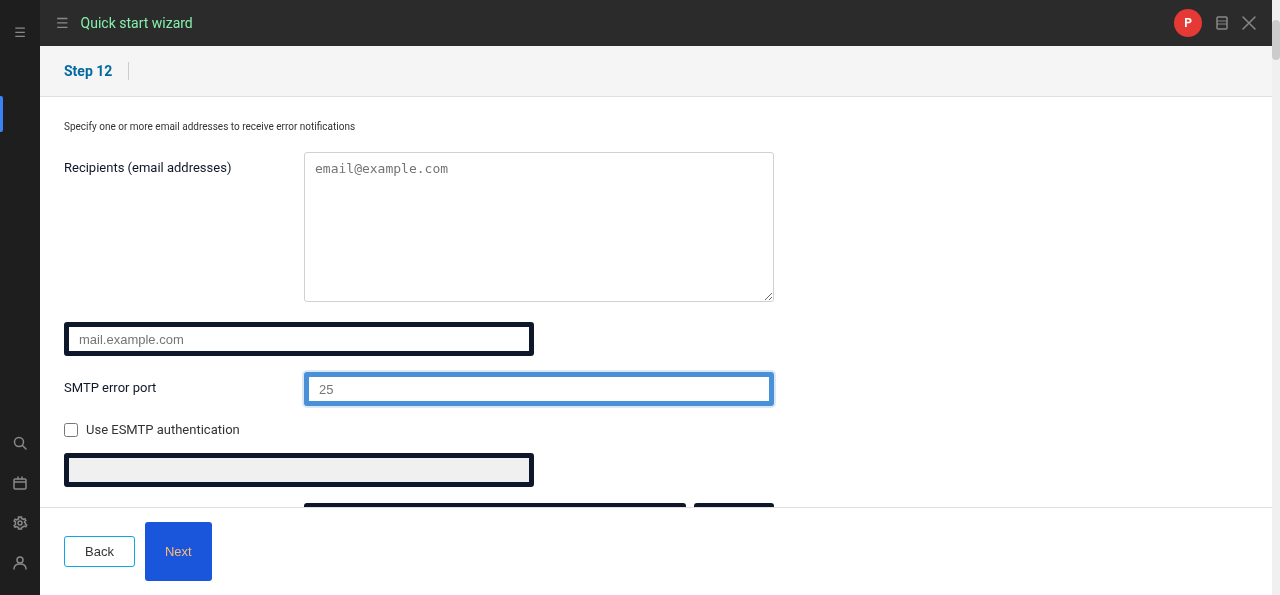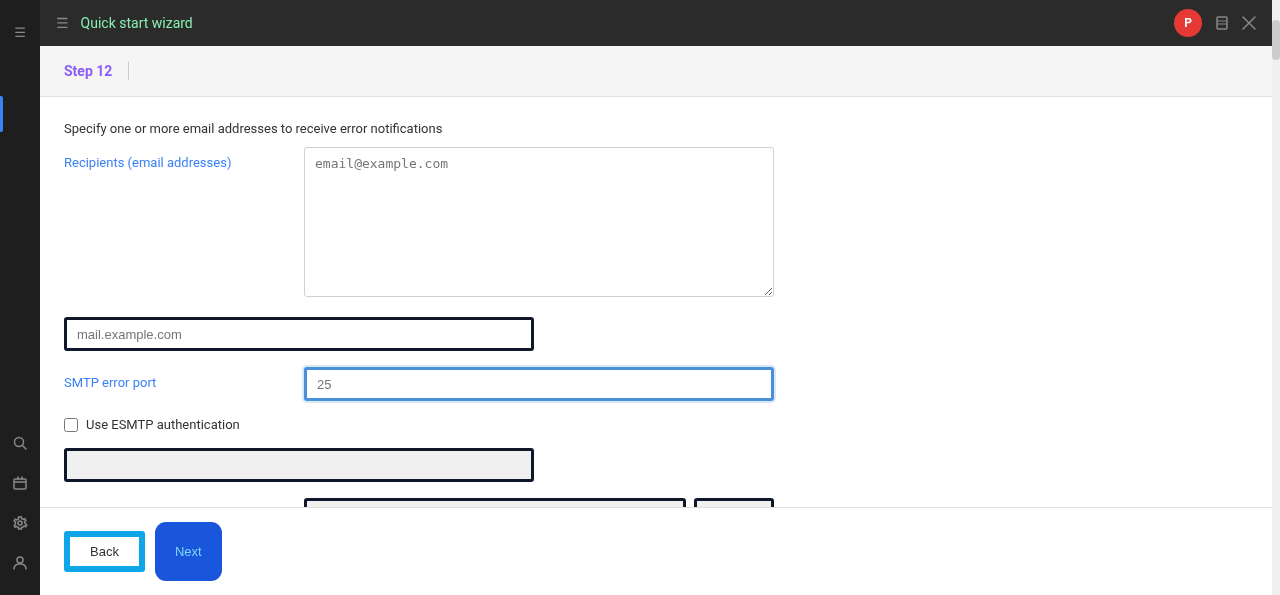--- a/index.html
+++ b/index.html
@@ -101,54 +101,54 @@
       border-bottom: 1px solid #e0e0e0;
       padding: 16px 24px;
       display: flex;
       align-items: center;
       gap: 16px;
       flex-shrink: 0;
     }
     .step-label {
       font-size: 14px;
       font-weight: 700;
-      color: #8b5cf6;
+      color: #0369a1;
     }
     .step-desc {
       font-size: 13px;
       color: #666;
     }
     .step-divider {
       width: 1px;
       height: 18px;
       background: #ccc;
     }
 
     
     .wizard-content {
       flex: 1;
       padding: 24px 24px 16px 24px;
       overflow-y: auto;
     }
 
     .notification-desc {
-      font-size: 13px;
+      font-size: 10px;
       color: #333;
-      margin-bottom: 11px;
+      margin-bottom: 20px;
     }
 
     .form-row {
       display: flex;
       align-items: flex-start;
       margin-bottom: 16px;
     }
     .form-label {
       width: 240px;
       font-size: 13px;
-      color: #3b82f6;
+      color: #0f172a;
       padding-top: 8px;
       flex-shrink: 0;
     }
     .form-input-wrap {
       flex: 1;
       max-width: 470px;
     }
 
     textarea.form-textarea {
       width: 100%;
@@ -159,21 +159,21 @@
       font-size: 13px;
       color: #333;
       resize: vertical;
       outline: none;
       background: #fff;
     }
 
     input.form-text-input {
       width: 100%;
       height: 34px;
-      border: 3px solid #0f172a;
+      border: 5px solid #0f172a;
       border-radius: 3px;
       padding: 0 10px;
       font-size: 13px;
       color: #333;
       outline: none;
       background: #fff;
     }
     input.form-text-input:disabled,
     input.form-text-input.disabled-look {
       background: #f0f0f0;
@@ -208,33 +208,33 @@
       border-top: 1px solid #e0e0e0;
       padding: 14px 24px;
       display: flex;
       align-items: center;
       gap: 10px;
       flex-shrink: 0;
     }
     .btn-back {
       padding: 7px 20px;
       font-size: 13px;
-      border: 6px solid #0ea5e9;
+      border: 1px solid #0ea5e9;
       border-radius: 3px;
       background: #fff;
       color: #333;
       cursor: pointer;
     }
     .btn-next {
       padding: 22px 20px;
       font-size: 13px;
       border: none;
-      border-radius: 11px;
+      border-radius: 3px;
       background: #1a56db;
-      color: #7dd3fc;
+      color: #fdba74;
       cursor: pointer;
       font-weight: 500;
     }
 
     
     .right-scrollbar {
       width: 8px;
       background: #f0f0f0;
       display: flex;
       flex-direction: column;

